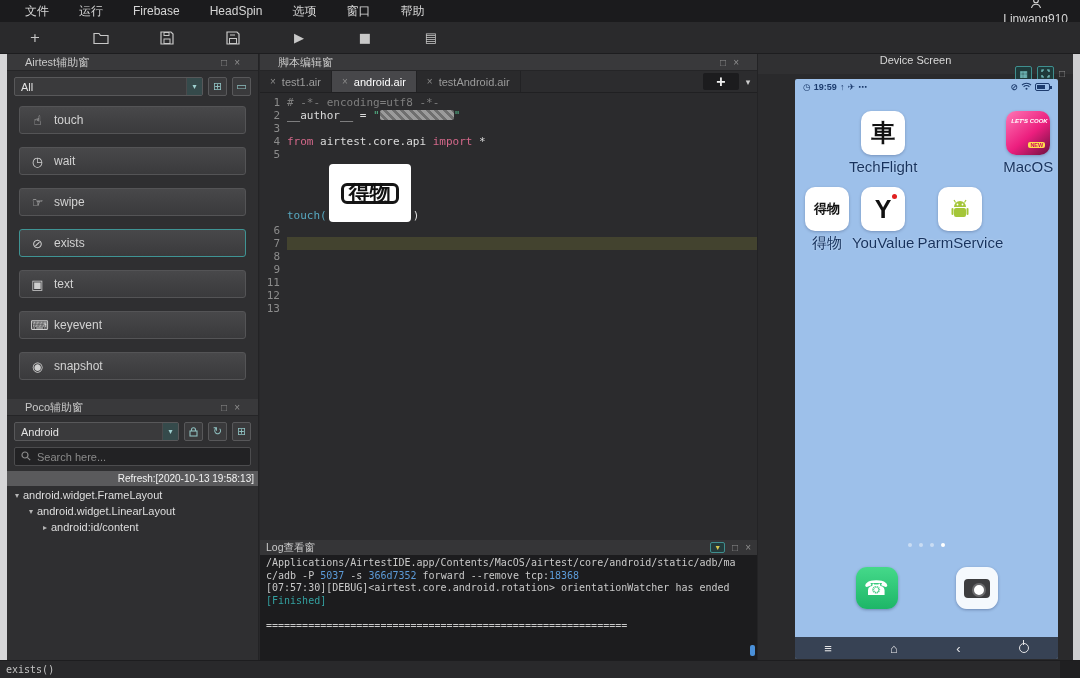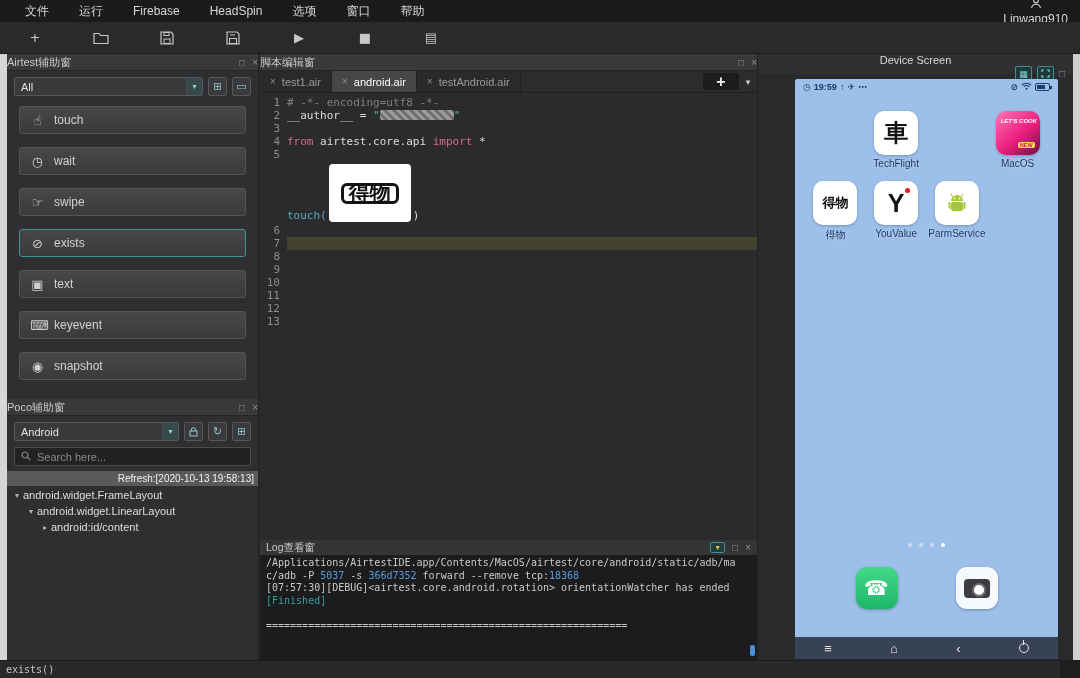--- a/index.html
+++ b/index.html
@@ -14,21 +14,21 @@
   .menu-user { margin-left:auto; display:flex; align-items:center; gap:0; padding-right:12px;flex-direction:column; }
 
   
   .toolbar { position:absolute; top:22px; left:0; right:0; height:32px; background:#2a2a2c;
              border-bottom:1px solid #1d1d1f; display:flex; align-items:center; padding-left:24px; gap:44px; }
   .tool-ic { width:22px; height:20px; display:flex; align-items:center; justify-content:center;
              color:#c8c8c8; font-size:13px; }
   .tglyph { font-family:"DejaVu Sans",sans-serif; }
 
   
-  .panel-title { height:17px; background:#39393b; display:flex; align-items:center; padding:0 0;
+  .panel-title { height:17px; background:#39393b; display:flex; align-items:center; padding:0 18px;
                  font-size:11px; color:#c9c9c9; border-bottom:1px solid #252527; }
   .pt-controls { margin-left:auto; display:flex; gap:7px; color:#8f8f8f; font-size:10px; align-items:center; }
 
   .uiselect { height:19px; background:#3a3a3c; border:1px solid #58585a; border-radius:2px;
               display:flex; align-items:center; font-size:11px; color:#e2e2e2; overflow:hidden; }
   .sel-label { padding-left:6px; flex:1; }
   .sel-arrow { width:16px; align-self:stretch; display:flex; align-items:center; justify-content:center;
                color:#9fd0d0; font-size:8px; border-left:1px solid #4a4a4c; background:#354a4b; }
   .mini-btn { width:19px; height:19px; background:#3a3a3c; border:1px solid #58585a; border-radius:2px;
               color:#8fc0c0; font-size:11px; display:flex; align-items:center; justify-content:center; }
@@ -129,21 +129,21 @@
   .p-status .grp { display:flex; align-items:center; gap:3px; }
   .batt { width:15px; height:8px; border:1px solid #1d3c6e; border-radius:2px; position:relative; }
   .batt::after { content:""; position:absolute; left:1px; top:1px; bottom:1px; width:8px; background:#1d3c6e; }
   .batt::before { content:""; position:absolute; right:-3px; top:2px; width:2px; height:3px; background:#1d3c6e; }
 
   .app-grid { position:absolute; left:10px; right:10px; top:32px; display:grid;
               grid-template-columns:repeat(4,1fr); row-gap:12px; }
   .app { display:flex; flex-direction:column; align-items:center; }
   .app-icon { width:44px; height:44px; border-radius:10px; background:#fff; position:relative; overflow:hidden;
               display:flex; align-items:center; justify-content:center; box-shadow:0 1px 3px rgba(0,10,50,.25); }
-  .app-label { margin-top:3px; font-size:10px; color:#16325e; text-shadow:0 0 2px rgba(255,255,255,.5); }
+  .app-label { margin-top:3px; font-size:15px; color:#16325e; text-shadow:0 0 2px rgba(255,255,255,.5); }
   .ic-tech { font-size:24px; font-weight:900; color:#111; font-family:"DejaVu Sans",sans-serif; }
   .app-icon.pink { background:linear-gradient(140deg,#ff77b5 0%,#ec1e7e 55%,#6d1040 100%); }
   .pk1 { position:absolute; top:7px; left:5px; font-size:6px; color:#fff; font-style:italic; font-weight:bold; }
   .pk2 { position:absolute; bottom:7px; right:5px; background:#ffe14d; color:#d01060; font-size:5.5px;
          font-weight:bold; padding:0 2px; border-radius:2px; }
   .ic-dewu { font-size:13px; font-weight:900; color:#111; }
   .ic-y { font-size:25px; font-weight:900; color:#111; }
   .ydot { position:absolute; top:7px; right:8px; width:5px; height:5px; background:#e02020; border-radius:50%; }
 
   .dots { position:absolute; left:0; right:0; top:464px; display:flex; justify-content:center; gap:7px; }
@@ -394,24 +394,20 @@
         <div class="code-row current">
           <span class="gutter">7</span>
           <div class="code-content">&nbsp;</div>
         </div>
         <div class="code-row">
           <span class="gutter">8</span>
           <div class="code-content">&nbsp;</div>
         </div>
         <div class="code-row">
           <span class="gutter">9</span>
-          <div class="code-content">&nbsp;</div>
-        </div>
-        <div class="code-row">
-          <span class="gutter">10</span>
           <div class="code-content">&nbsp;</div>
         </div>
         <div class="code-row">
           <span class="gutter">11</span>
           <div class="code-content">&nbsp;</div>
         </div>
         <div class="code-row">
           <span class="gutter">12</span>
           <div class="code-content">&nbsp;</div>
         </div>

